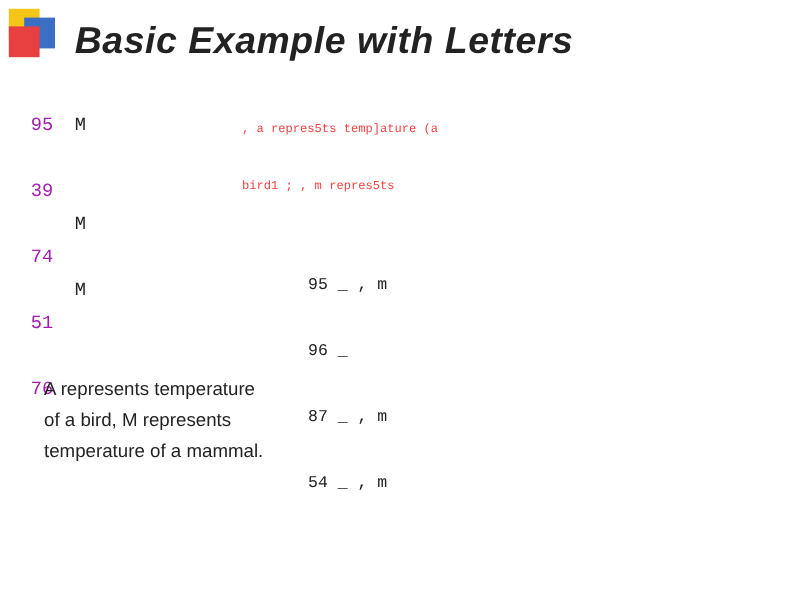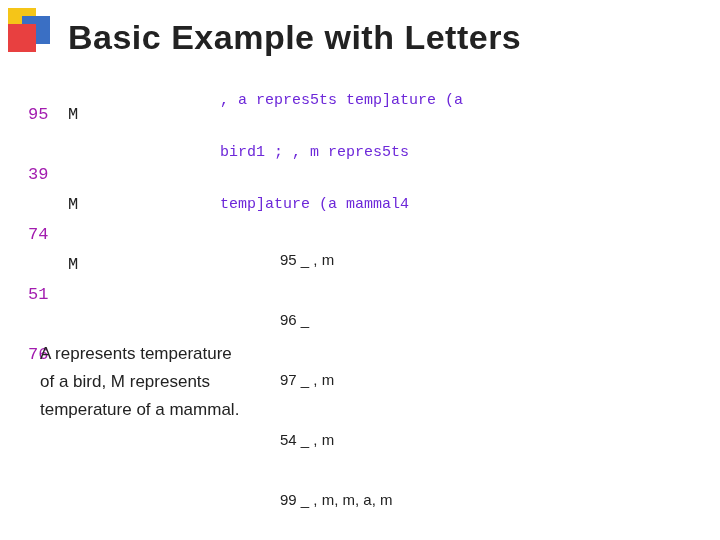--- a/index.html
+++ b/index.html
@@ -47,20 +47,21 @@
 
     
     .page-title {
       position: absolute;
       top: 18px;
       left: 68px;
       font-size: 34px;
       font-weight: bold;
       color: #222;
       letter-spacing: 0.5px;
+      font-style: italic;
     }
 
     
     .line-numbers {
       position: absolute;
       top: 100px;
       left: 28px;
       font-size: 17px;
       color: #a21caf;
       line-height: 30px;
@@ -74,37 +75,37 @@
       left: 68px;
       font-size: 17px;
       color: #222;
       line-height: 30px;
       font-family: 'Courier New', monospace;
     }
 
     
     .code-block-top {
       position: absolute;
-      top: 88px;
+      top: 105px;
       left: 220px;
-      font-size: 15px;
-      color: #6d28d9;
+      font-size: 11px;
+      color: #ef4444;
       line-height: 26px;
       font-family: 'Courier New', monospace;
     }
 
     
     .code-block-bottom {
       position: absolute;
       top: 245px;
       left: 280px;
       font-size: 15px;
       color: #222;
       line-height: 30px;
-      font-family: Liberation Sans, sans-serif;
+      font-family: Liberation Mono, monospace;
     }
 
     
     .desc-text {
       position: absolute;
       top: 340px;
       left: 28px;
       font-size: 17px;
       color: #222;
       line-height: 28px;
@@ -138,24 +139,22 @@
 <div class="m-values">
   <span class="line-row">M</span><br>
   <span class="line-row"></span><br>
   <span class="line-row">M</span><br>
   <span class="line-row">M</span><br>
 </div>
 
 <div class="code-block-top">
   <span class="line-row">, a  repres5ts  temp]ature  (a</span><br>
   <span class="line-row">       bird1  ; , m  repres5ts</span><br>
-  <span class="line-row">       temp]ature  (a  mammal4</span>
 </div>
 
 <div class="code-block-bottom">
   <span class="line-row">95  _  , m</span><br>
   <span class="line-row">96  _</span><br>
-  <span class="line-row">97  _  , m</span><br>
+  <span class="line-row">87  _  , m</span><br>
   <span class="line-row">54  _  , m</span><br>
-  <span class="line-row">99  _  , m, m, a, m</span>
 </div>
 
 <div class="desc-text">A represents temperature of a bird, M represents temperature of a mammal.</div>
 
 </body></html>

